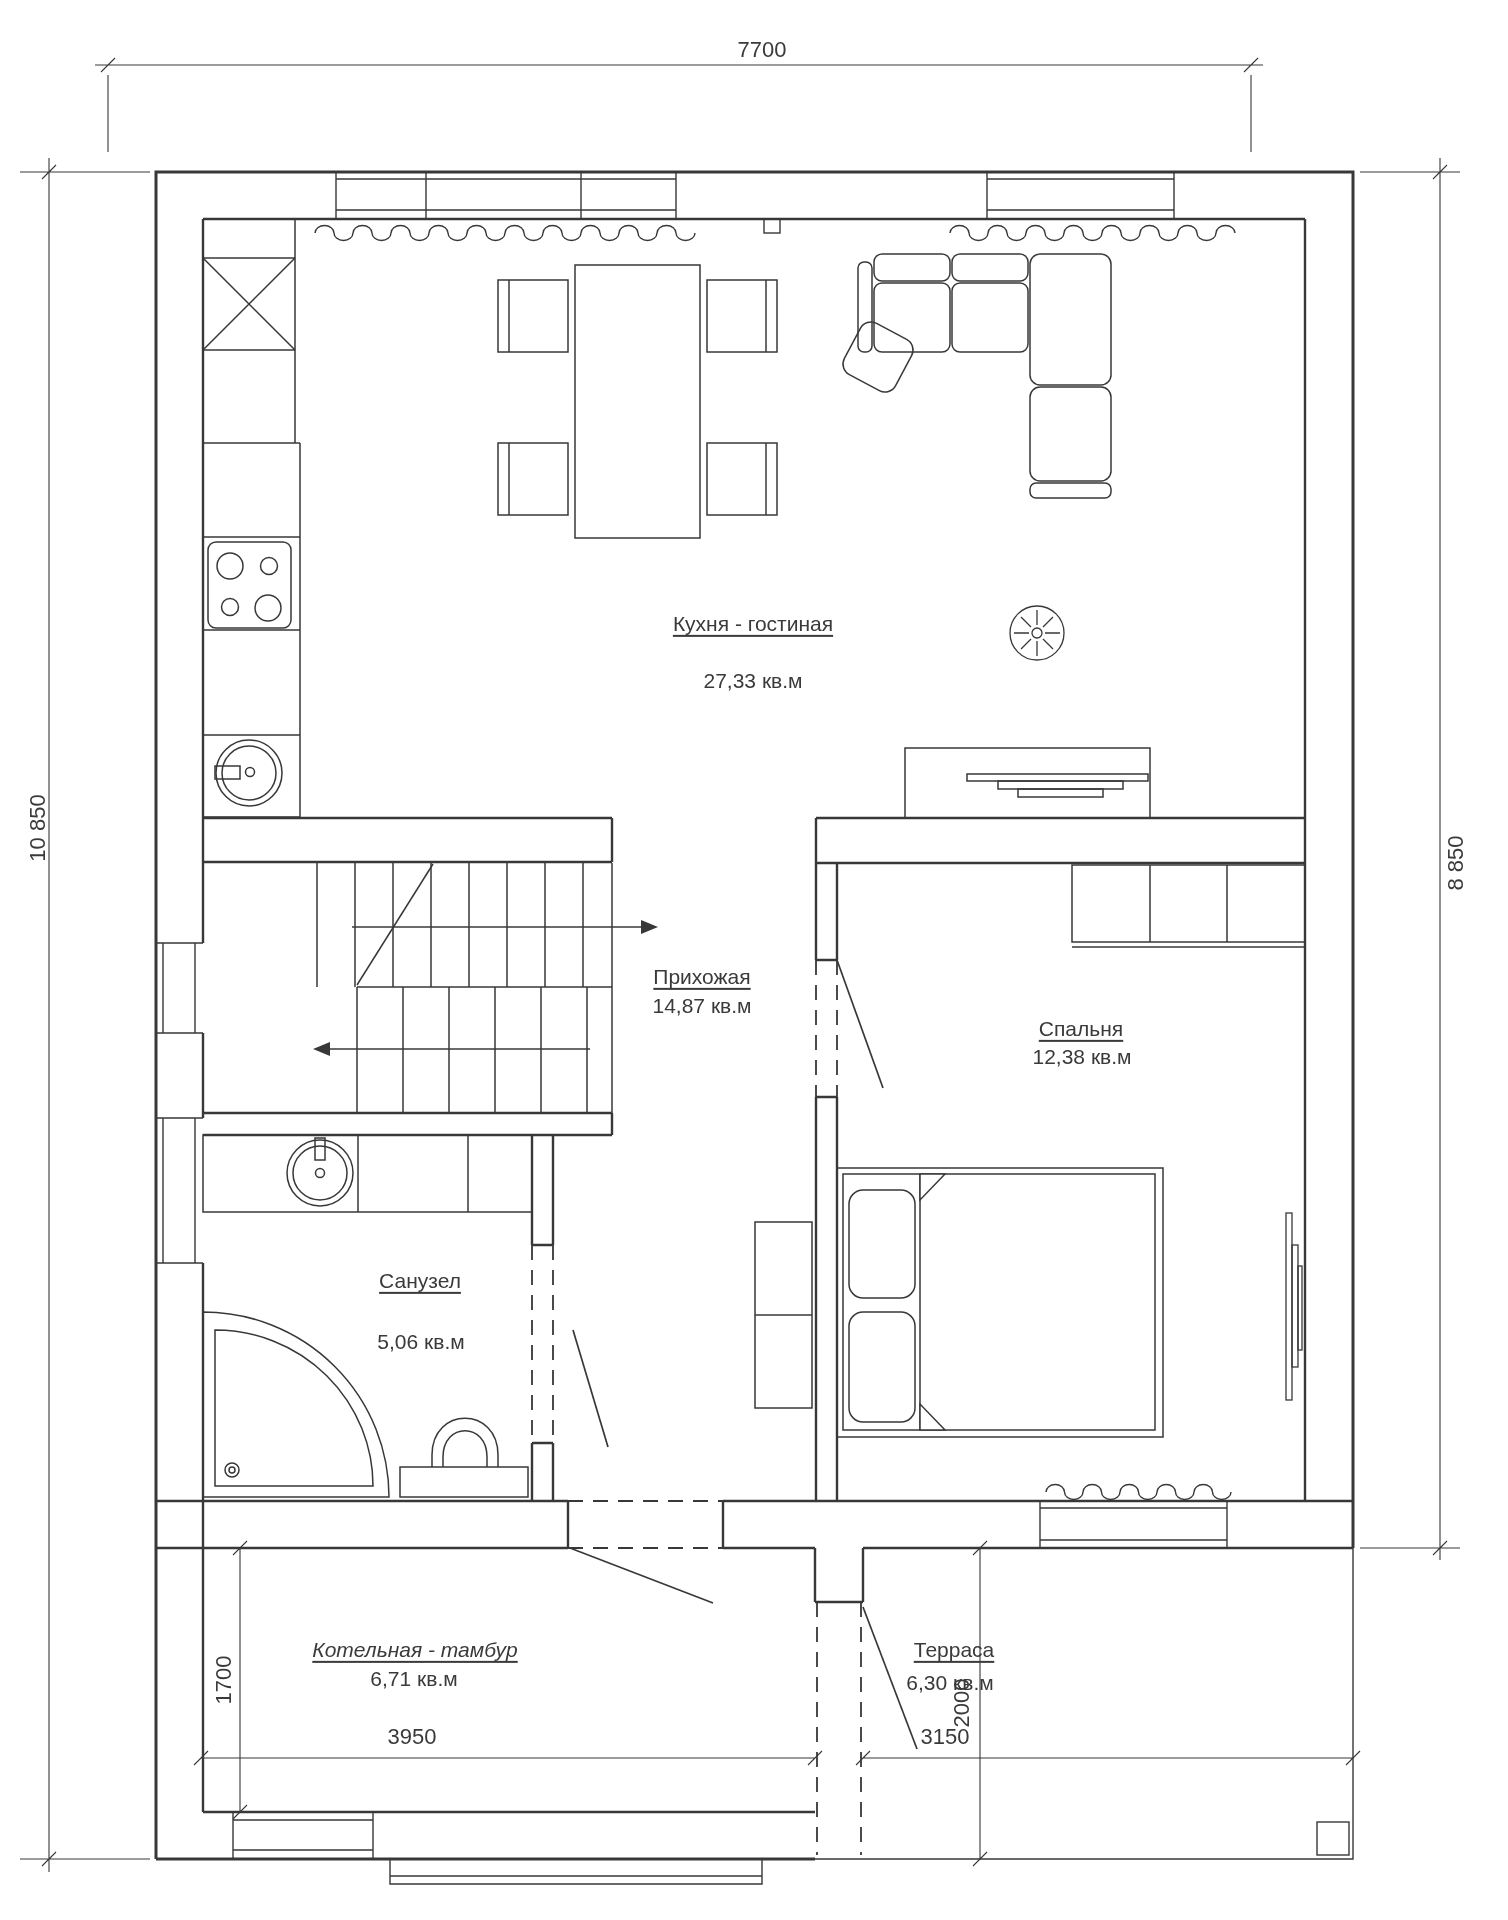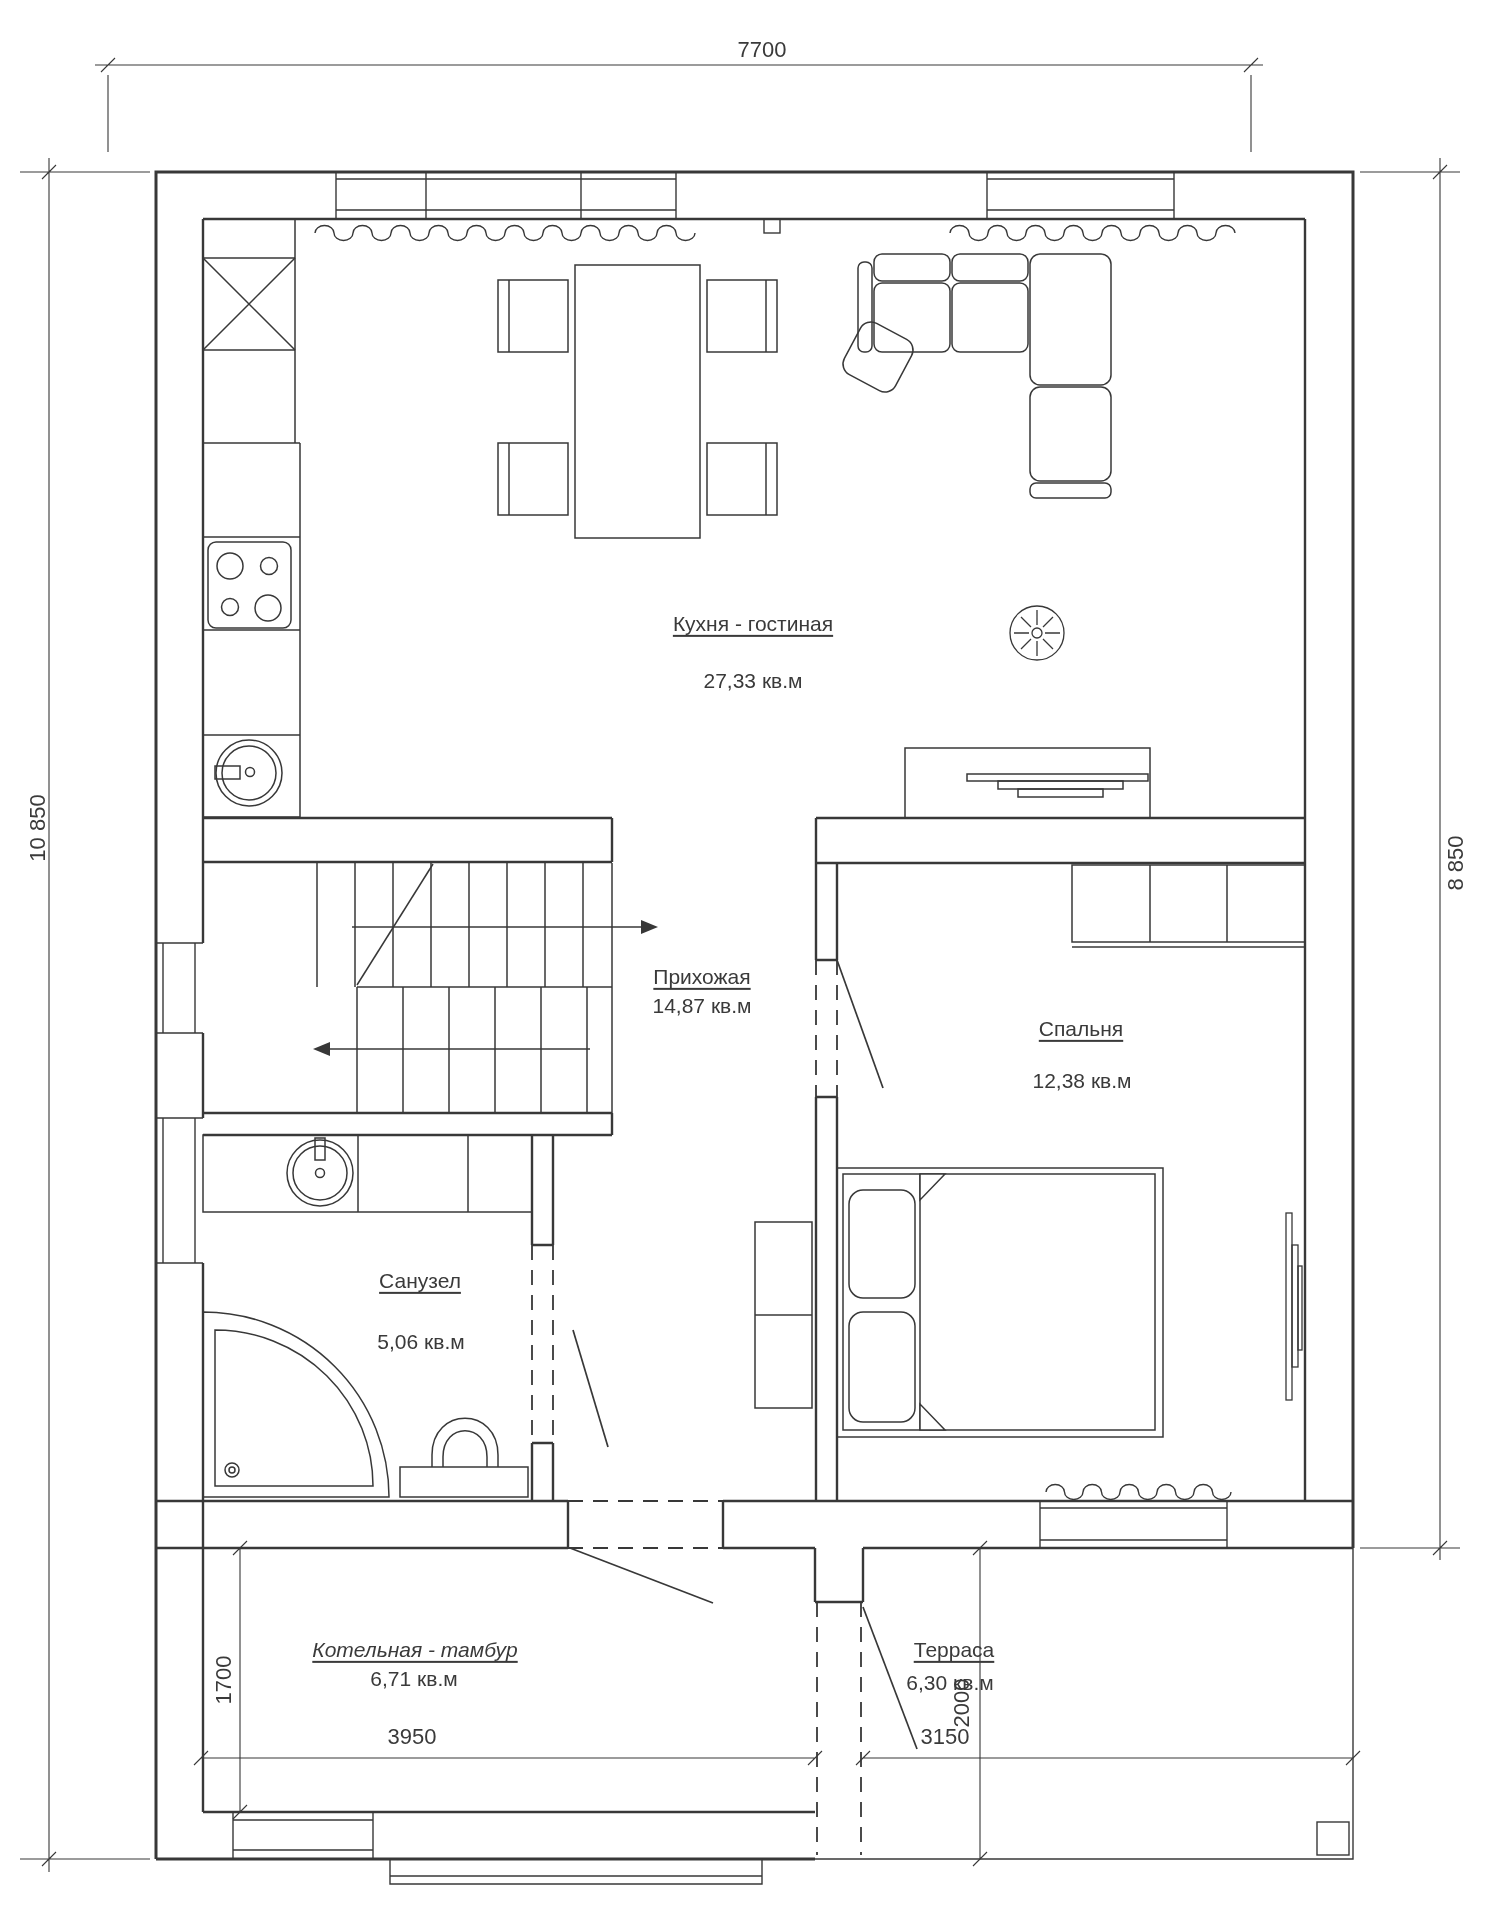--- a/index.html
+++ b/index.html
@@ -247,21 +247,21 @@
   </g>
 </svg>
 
 <div class="lbl room-name" style="left:753px;top:624px;">Кухня - гостиная</div>
 <div class="lbl" style="left:753px;top:652px;margin-top:29px;">27,33 кв.м</div>
 
 <div class="lbl room-name" style="left:702px;top:977px;">Прихожая</div>
 <div class="lbl" style="left:702px;top:1006px;">14,87 кв.м</div>
 
 <div class="lbl room-name" style="left:1081px;top:1029px;">Спальня</div>
-<div class="lbl" style="left:1082px;top:1081px;">12,38 кв.м</div>
+<div class="lbl" style="left:1082px;top:1057px;">12,38 кв.м</div>
 
 <div class="lbl room-name" style="left:420px;top:1281px;">Санузел</div>
 <div class="lbl" style="left:421px;top:1310px;margin-top:32px;">5,06 кв.м</div>
 
 <div class="lbl room-name" style="left:415px;top:1650px;font-style:italic;">Котельная - тамбур</div>
 <div class="lbl" style="left:414px;top:1679px;">6,71 кв.м</div>
 
 <div class="lbl room-name" style="left:954px;top:1650px;">Терраса</div>
 <div class="lbl" style="left:950px;top:1683px;">6,30 кв.м</div>
 

